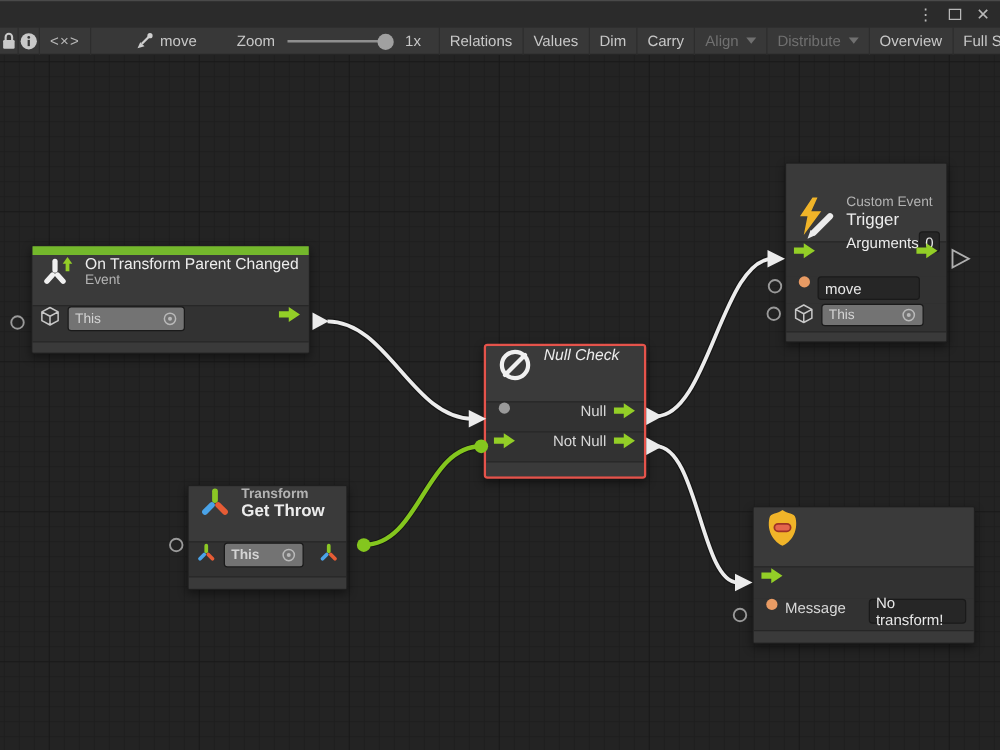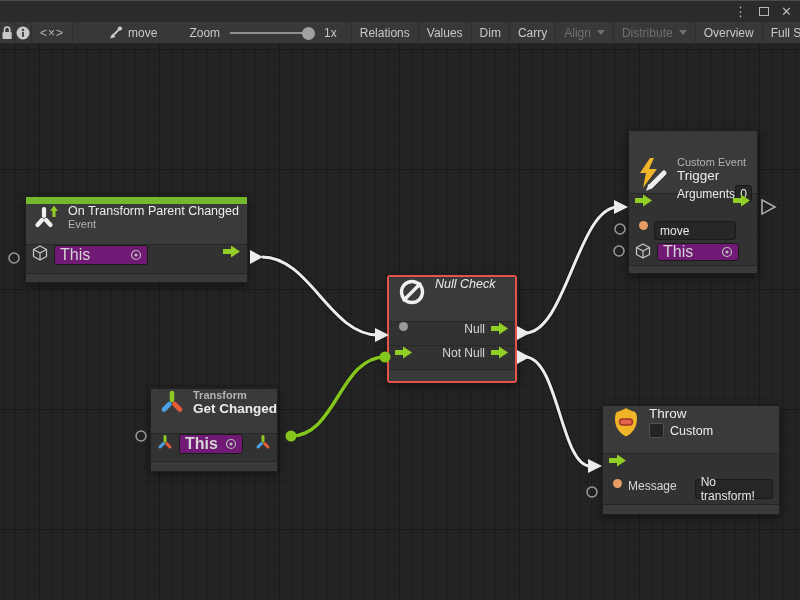--- a/index.html
+++ b/index.html
@@ -57,22 +57,22 @@
           box-shadow:0 3px 8px rgba(0,0,0,.45); }
   .node.selected { border:2px solid #e5534b; border-radius:3px; }
   .event-bar { height:7px; background:#74b82c; }
   .node-header { background:#3a3a3a; display:flex; padding:0 8px; gap:8px; }
   .title { color:#ececec; font-size:12.5px; white-space:nowrap; }
   .subtitle { color:#b3b3b3; font-size:11px; white-space:nowrap; }
   .node-row { background:#323232; border-top:1px solid #272727;
               display:flex; align-items:flex-start; padding:0 6px; gap:6px; }
   .node-footer { background:#3a3a3a; border-top:1px solid #262626; }
   .dropdown { display:flex; align-items:center; justify-content:space-between;
-              background:#701a75; border:1px solid #1a1a1a; border-radius:3px;
-              height:20px; padding:0 5px; color:#d4d4d4; font-size:16px; }
+              background:#737373; border:1px solid #1a1a1a; border-radius:3px;
+              height:20px; padding:0 5px; color:#d4d4d4; font-size:11px; }
   .textfield { background:#262626; border:1px solid #1a1a1a; border-radius:3px;
                height:19px; padding:0 5px; color:#e8e8e8; font-size:12px;
                display:flex; align-items:center; }
   .dot { width:9px; height:9px; border-radius:50%; display:inline-block; flex:0 0 auto; }
   .dot.orange { background:#e89b64; }
   .dot.gray { background:#9a9a9a; }
   .port-label { color:#d8d8d8; font-size:12px; white-space:nowrap; }
   .checkbox { width:15px; height:15px; background:#242424; border:1px solid #515151;
               border-radius:2px; display:inline-block; flex:0 0 auto; }
   .fa { flex:0 0 auto; display:block; }
@@ -221,21 +221,21 @@
 
     <div class="node" style="left:150px; top:344px; width:128px;font-weight:bold;">
       <div class="node-header" style="height:44px;">
         <svg width="26" height="26" viewBox="0 0 26 26" class="fa">
           <line x1="13" y1="11" x2="13" y2="4" stroke="#8cc725" stroke-width="4.6" stroke-linecap="round"></line>
           <line x1="10.5" y1="15" x2="5" y2="20.5" stroke="#4aa3e8" stroke-width="4.6" stroke-linecap="round"></line>
           <line x1="15.5" y1="15" x2="21" y2="20.5" stroke="#e65c35" stroke-width="4.6" stroke-linecap="round"></line>
         </svg>
         <div>
           <div class="subtitle">Transform</div>
-          <div class="title" style="font-size:13.5px">Get Changed</div>
+          <div class="title" style="font-size:13.5px">Get Throw</div>
         </div>
       </div>
       <div class="node-row" style="height:28px;">
         <svg width="16" height="16" viewBox="0 0 16 16" class="fa">
           <line x1="8" y1="7" x2="8" y2="2.5" stroke="#8cc725" stroke-width="3" stroke-linecap="round"></line>
           <line x1="6.4" y1="9.6" x2="3" y2="13" stroke="#4aa3e8" stroke-width="3" stroke-linecap="round"></line>
           <line x1="9.6" y1="9.6" x2="13" y2="13" stroke="#e65c35" stroke-width="3" stroke-linecap="round"></line>
         </svg>
         <div class="dropdown" style="width:74px;">
           <span>This</span>
@@ -299,27 +299,20 @@
       </div>
       <div class="node-footer" style="height:8px;"></div>
     </div>
 
     <div class="node" style="left:602px; top:361px; width:178px;">
       <div class="node-header" style="height:47px;">
         <svg width="30" height="32" viewBox="0 0 30 32" class="fa">
           <path d="M15,2 C11,5.5 5.5,4 4.5,8.5 C3.5,13 4,19 7,23.5 C10,28 13,29.5 15,30.5 C17,29.5 20,28 23,23.5 C26,19 26.5,13 25.5,8.5 C24.5,4 19,5.5 15,2 Z" fill="#f0b429"></path>
           <rect x="8.5" y="13" width="13" height="6" rx="3" fill="#e4654d" stroke="#9e3326" stroke-width="1.4"></rect>
         </svg>
-        <div>
-          <div class="title" style="font-size:13.5px">Throw</div>
-          <div style="display:flex; align-items:center; gap:6px; margin-top:2px;">
-            <span class="checkbox"></span>
-            <span class="title" style="font-size:12.5px">Custom</span>
-          </div>
-        </div>
       </div>
       <div class="node-row" style="height:26px;">
         <svg class="fa" width="18" height="13" viewBox="0 0 18 13">
           <path d="M0,4 H8 V0.5 L17,6.5 8,12.5 V9 H0 Z" fill="#93ce27"></path>
         </svg>
       </div>
       <div class="node-row" style="height:25px; border-top:none;">
         <span class="dot orange" style="margin-left:4px;"></span>
         <span class="port-label">Message</span>
         <div class="textfield" style="width:85px; height:20px; margin-left:12px;">

